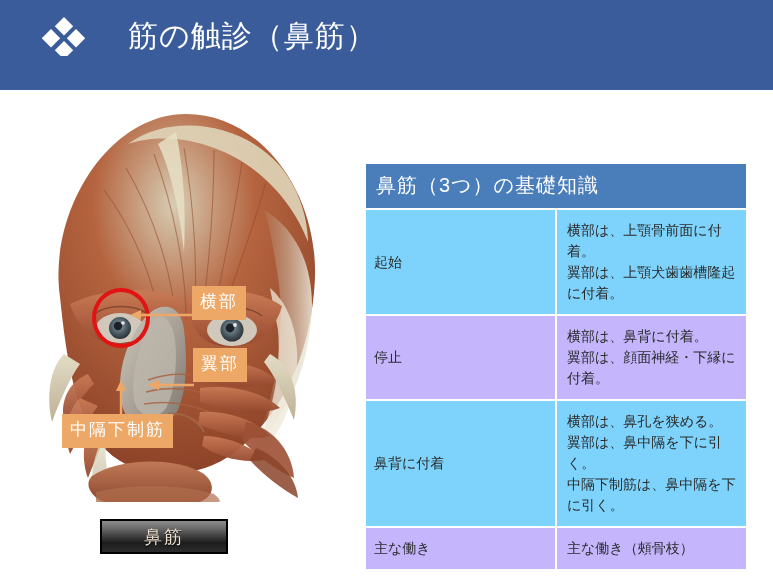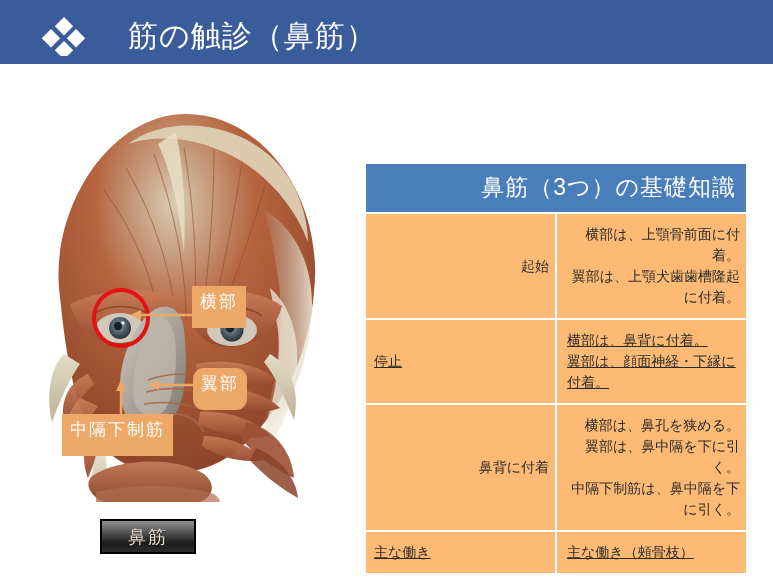--- a/index.html
+++ b/index.html
@@ -14,21 +14,21 @@
     overflow: hidden;
     font-family: "Liberation Sans", "DejaVu Sans", sans-serif;
     color: #333;
   }
 
   
   #header-bar {
     position: absolute;
     left: 0; top: 0;
     width: 773px;
-    height: 64px;
+    height: 90px;
     background: #3a5c9a;
   }
   #header-icon {
     position: absolute;
     left: 42px; top: 16px;
     width: 44px; height: 40px;
   }
   #header-title {
     position: absolute;
     left: 128px;
@@ -53,25 +53,25 @@
 
   
   .callout-box {
     position: absolute;
     background: #eda867;
     color: #ffffff;
     font-size: 17px;
     letter-spacing: 2px;
     text-align: right;
     white-space: nowrap;
-    padding: 4px 8px 15px 8px;
+    padding: 4px 8px 7px 8px;
     box-sizing: border-box;
   }
   #callout-yokobu  { left: 192px; top: 286px; }
-  #callout-yokubu  { left: 193px; top: 368px; border-radius: 11px; }
+  #callout-yokubu  { left: 193px; top: 348px; }
   #callout-chukaku { left: 62px;  top: 414px; }
 
   .callout-arrow { position: absolute; }
 
   
   #highlight-circle {
     position: absolute;
     left: 92px;
     top: 288px;
     width: 58px;
@@ -79,21 +79,21 @@
     border: 4px solid #e21313;
     border-radius: 50%;
     box-sizing: border-box;
   }
 
   
   #muscle-button {
     position: absolute;
     left: 100px;
     top: 519px;
-    width: 96px;
+    width: 128px;
     height: 35px;
     border: 2px solid #000000;
     box-sizing: border-box;
     background: linear-gradient(180deg,#8e8e8e 0%,#6d6d6d 22%,#3a3a3a 52%,#1d1d1d 70%,#2c2c2c 100%);
     color: #f0e2d2;
     font-size: 18px;
     letter-spacing: 2px;
     display: flex;
     align-items: center;
     justify-content: center;
@@ -105,44 +105,44 @@
     position: absolute;
     left: 364px;
     top: 162px;
     width: 384px;
     border-collapse: collapse;
     table-layout: fixed;
   }
   #knowledge-table th.table-title {
     background: #4a7ebb;
     color: #ffffff;
-    font-size: 23px;
+    font-size: 20px;
     font-weight: normal;
-    text-align: right;
+    text-align: left;
     letter-spacing: 1px;
     padding: 8px 10px 9px 10px;
     border: 2px solid #ffffff;
   }
   #knowledge-table td {
     border: 2px solid #ffffff;
     font-size: 14px;
     line-height: 1.5;
     color: #2b2b2b;
     vertical-align: middle;
   }
   #knowledge-table td.row-label {
     width: 86px;
     padding: 10px 6px 10px 8px;
     white-space: nowrap;
   }
   #knowledge-table td.row-value {
     padding: 10px 6px 10px 10px;
   }
-  #knowledge-table tr.band-dark td { background: #fdba74; text-align: right; }
-  #knowledge-table tr.band-light td { background: #fdba74; text-decoration: underline; }
+  #knowledge-table tr.band-dark td { background: #7dd3fc; }
+  #knowledge-table tr.band-light td { background: #c4b5fd; }
   .value-line { display: block; }
 </style>
 </head>
 <body>
 
 <div id="header-bar">
   <svg id="header-icon" viewBox="0 0 44 40">
     <rect x="22" y="1" width="13" height="13" fill="#ffffff" transform="rotate(45 22 1)"></rect>
     <rect x="9" y="13" width="13" height="13" fill="#ffffff" transform="rotate(45 9 13)"></rect>
     <rect x="34" y="13" width="13" height="13" fill="#ffffff" transform="rotate(45 34 13)"></rect>

